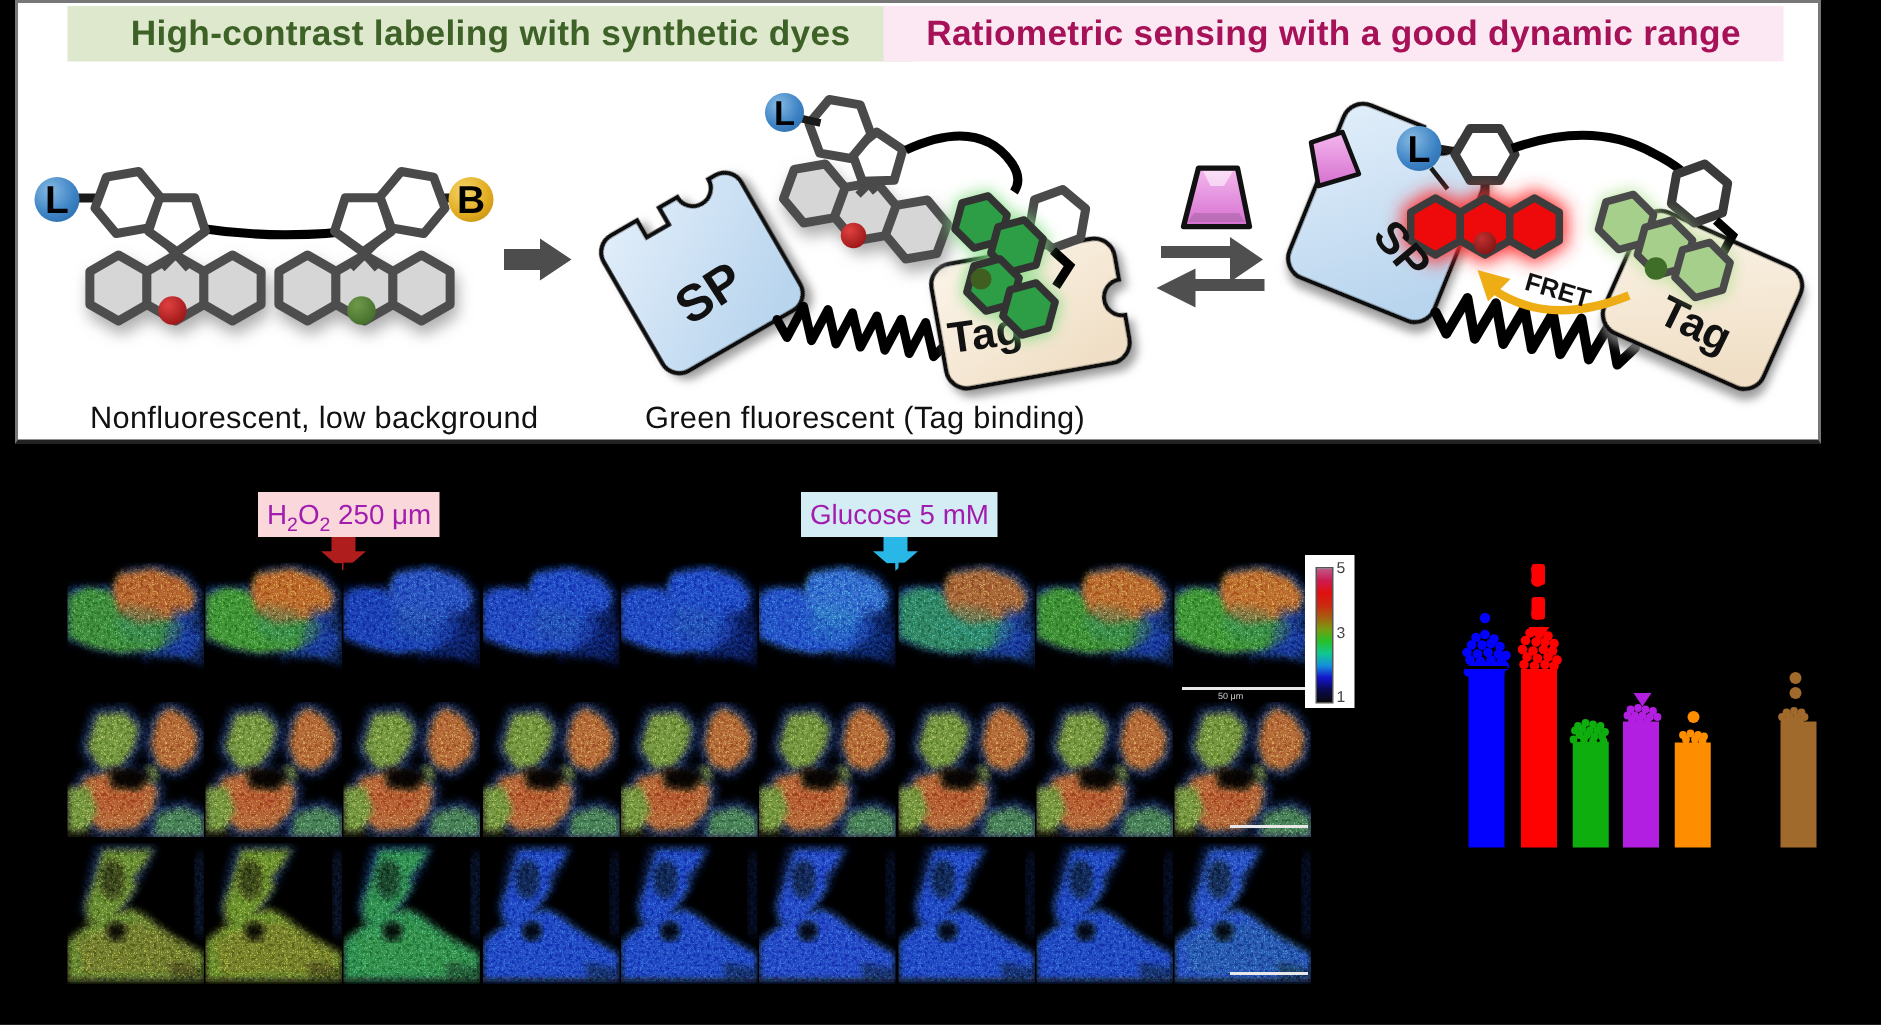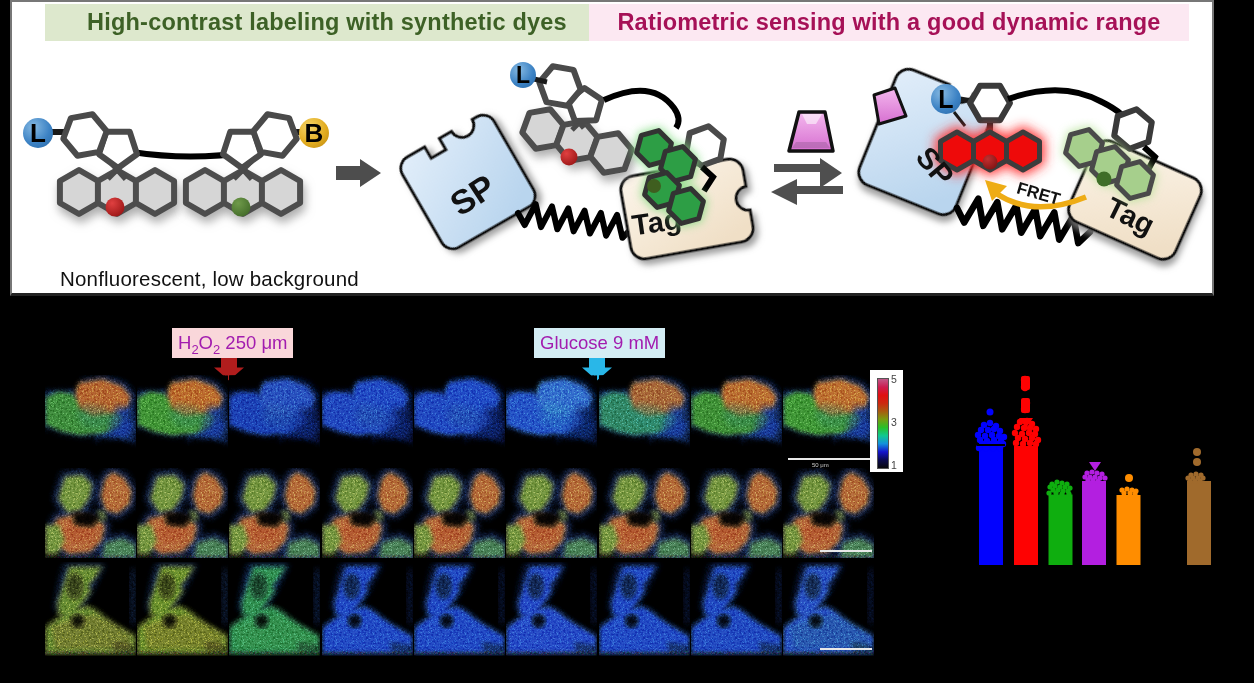--- a/index.html
+++ b/index.html
@@ -99,20 +99,21 @@
         <rect x="0" y="0" width="92" height="90" filter="url(#g3)" opacity="0.32" style="mix-blend-mode:soft-light"></rect>
   <rect x="0" y="88" width="92" height="2.5" filter="url(#grgb)" opacity="0.35"></rect>
 </g>
 </defs>
 </svg>
 
 <div id="panel" class="abs">
   <div id="hdrL" class="hdr">High-contrast labeling with synthetic dyes</div>
   <div id="hdrR" class="hdr">Ratiometric sensing with a good dynamic range</div>
   <div class="cap" style="left:12px;margin-left:36px;">Nonfluorescent, low background</div>
+  <div class="cap" style="left:418px;">Green fluorescent (Tag&nbsp;binding)</div>
   <svg width="1200" height="291" viewBox="10 0 1200 291" style="position:absolute;left:0;top:0">
 <defs>
 <radialGradient id="blug" cx="0.35" cy="0.3" r="0.9">
           <stop offset="0" stop-color="#85b9e2"></stop>
           <stop offset="0.6" stop-color="#3c82c4"></stop>
           <stop offset="1" stop-color="#2a6aa8"></stop>
         </radialGradient>
 <radialGradient id="goldg" cx="0.35" cy="0.3" r="0.9">
           <stop offset="0" stop-color="#f4d468"></stop>
           <stop offset="0.6" stop-color="#e2ac20"></stop>
@@ -249,21 +250,21 @@
 <polygon points="1112.9,144.6 1126.4,158.1 1121.4,176.4 1103.1,181.4 1089.6,167.9 1094.6,149.6" fill="#a6cf8c" stroke="#4a4a4a" stroke-width="5" stroke-linejoin="round"></polygon>
 <polygon points="1137.9,159.6 1151.4,173.1 1146.4,191.4 1128.1,196.4 1114.6,182.9 1119.6,164.6" fill="#a6cf8c" stroke="#4a4a4a" stroke-width="5" stroke-linejoin="round"></polygon>
 <circle cx="1102" cy="177" r="7.5" fill="#3f6e28"></circle>
 <path d="M1084,195 Q1032,216 995,192" fill="none" stroke="#eeac15" stroke-width="5.6"></path>
 <path d="M983,178 L1005,184 990,199 Z" fill="#eeac15"></path>
 <text transform="translate(1035,197) rotate(16)" font-size="17" font-weight="bold" fill="#111" text-anchor="middle">FRET</text>
   </svg>
 </div>
 
 <div id="lblA" class="lbl">H<sub>2</sub>O<sub>2</sub> 250 μm</div>
-<div id="lblB" class="lbl">Glucose 9 mM</div>
+<div id="lblB" class="lbl">Glucose 5 mM</div>
 <svg class="abs" style="left:0;top:0" width="1254" height="683" pointer-events="none">
   <path d="M221,358 L237,358 237,367.5 244,367.5 229,380.5 214,367.5 221,367.5 Z" fill="#b01d1d"></path>
   <path d="M589,358 L605,358 605,367.5 612,367.5 597,380.5 582,367.5 589,367.5 Z" fill="#29b7e8"></path>
 </svg>
 
 <svg class="tile" style="left:45px;top:375px;--b:#469e44;--t:#c07c36;--e:#1e49bc;--m:#38967e;" viewBox="0 0 92 90">
     <use href="#row1"></use>
   </svg>
 <svg class="tile" style="left:45px;top:468px;--g:#8aa84a;--o:#c8883e;--bl:#2450c0;" viewBox="0 0 92 90">
     <use href="#row2"></use>

